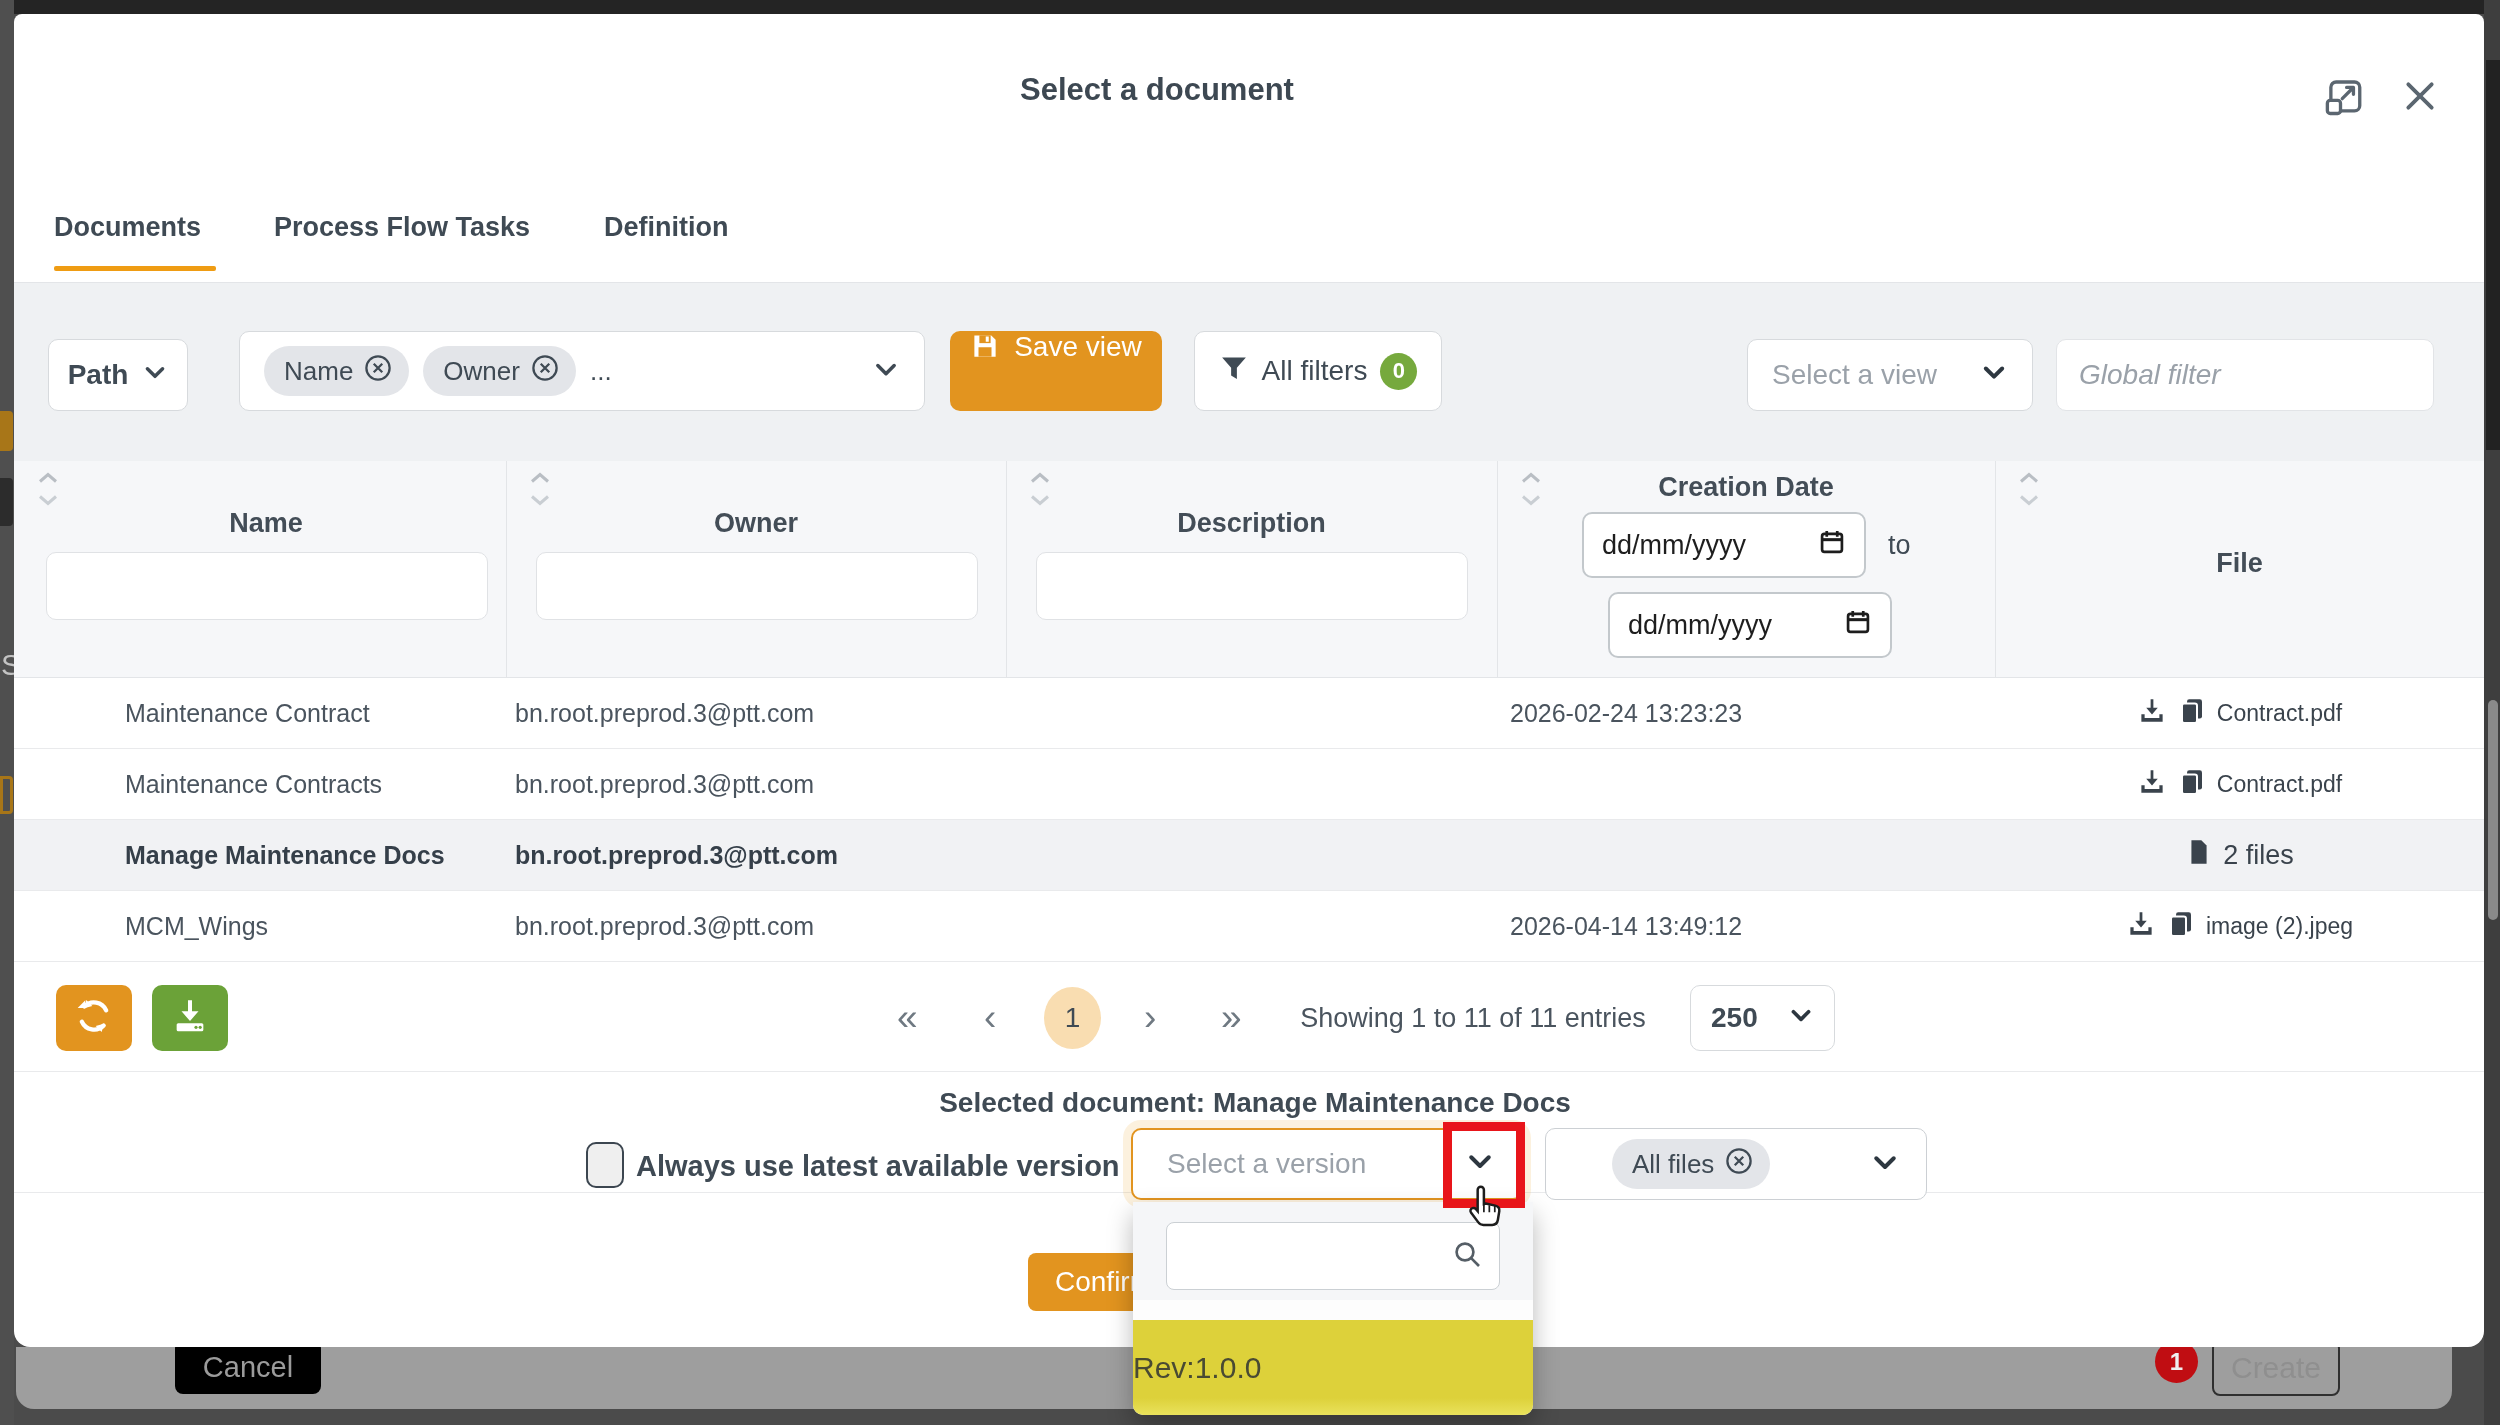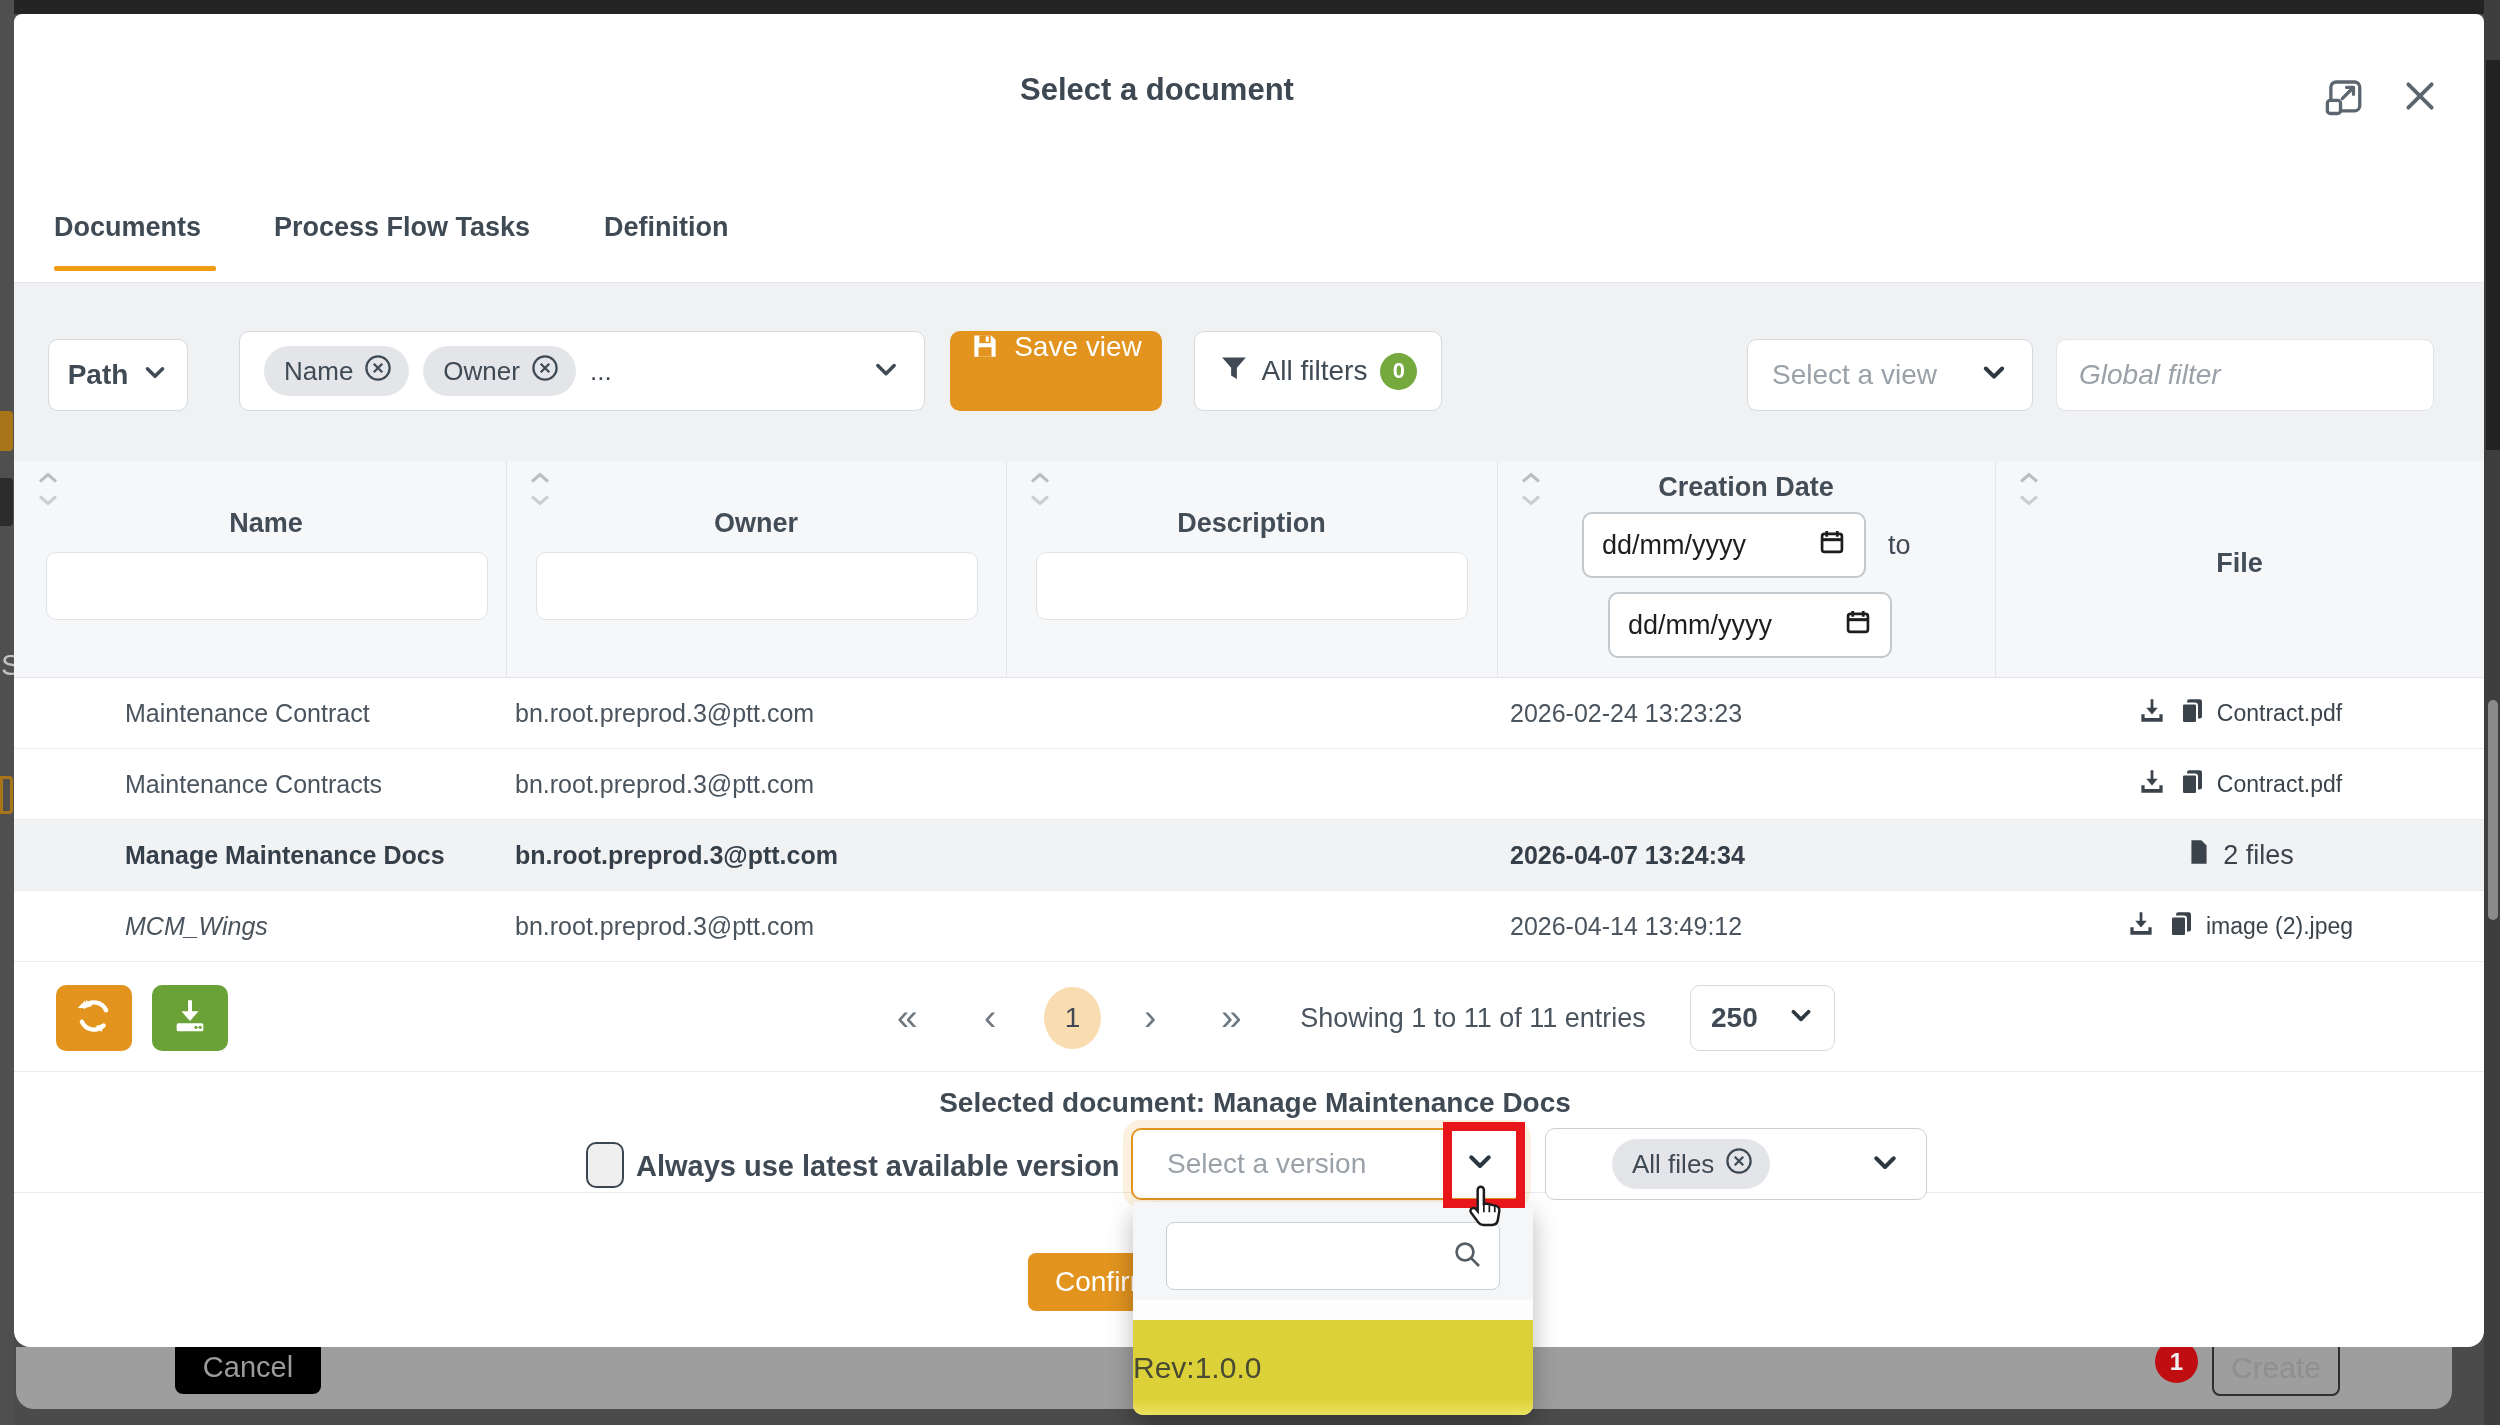--- a/index.html
+++ b/index.html
@@ -310,30 +310,29 @@
           <rect x="8" y="2.5" width="12" height="15.5" rx="1.8"></rect>
           <rect x="4" y="6" width="12" height="15.5" rx="1.8" stroke="#fff" stroke-width="1.6"></rect>
         </svg></span>
     <span class="fname">Contract.pdf</span>
   </div>
 </div>
 <div class="abs trow selected" style="top:820px;">
   <div class="cell sel-b" style="left:111px;width:390px;">Manage Maintenance Docs</div>
   <div class="cell sel-b" style="left:501px;width:480px;">bn.root.preprod.3@ptt.com</div>
   <div class="cell" style="left:992px;width:491px;"></div>
-  <div class="cell sel-b" style="left:1496px;width:480px;">2026-04-07 13:24:34</div>
   <div class="cell file-cell" style="left:1981px;width:489px;font-size:27px;">
     <span><svg width="28" height="28" viewBox="0 0 24 24" fill="#3a434c">
           <path d="M5.5 2h8.5l4.5 4.5V22H5.5z"></path>
         </svg></span>
     <span>2 files</span>
   </div>
 </div>
 <div class="abs trow" style="top:891px;">
-  <div class="cell" style="left:111px;width:380px;font-style:italic;">MCM_Wings</div>
+  <div class="cell" style="left:111px;width:380px;">MCM_Wings</div>
   <div class="cell" style="left:501px;width:480px;">bn.root.preprod.3@ptt.com</div>
   <div class="cell" style="left:992px;width:491px;"></div>
   <div class="cell" style="left:1496px;width:480px;">2026-04-14 13:49:12</div>
   <div class="cell file-cell" style="left:1981px;width:489px;">
     <span><svg width="30" height="30" viewBox="0 0 24 24" fill="#3a434c">
           <path d="M10.9 2.5h2.2v6.8h3.5L12 14.8 7.4 9.3h3.5z"></path>
           <path d="M3.5 14.5v6h17v-6h-2.6v3.1H6.1v-3.1z"></path>
         </svg></span>
     <span><svg width="30" height="30" viewBox="0 0 24 24" fill="#3a434c">
           <rect x="8" y="2.5" width="12" height="15.5" rx="1.8"></rect>

